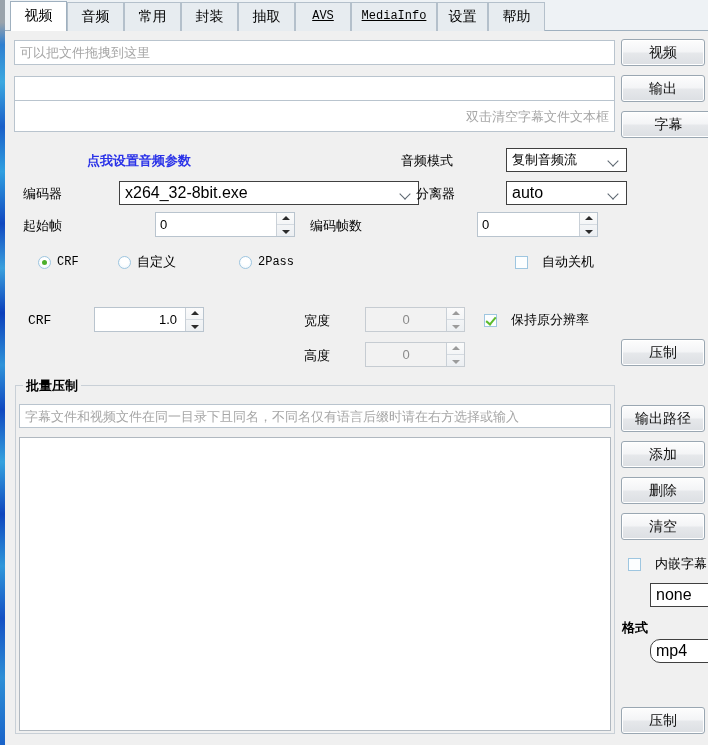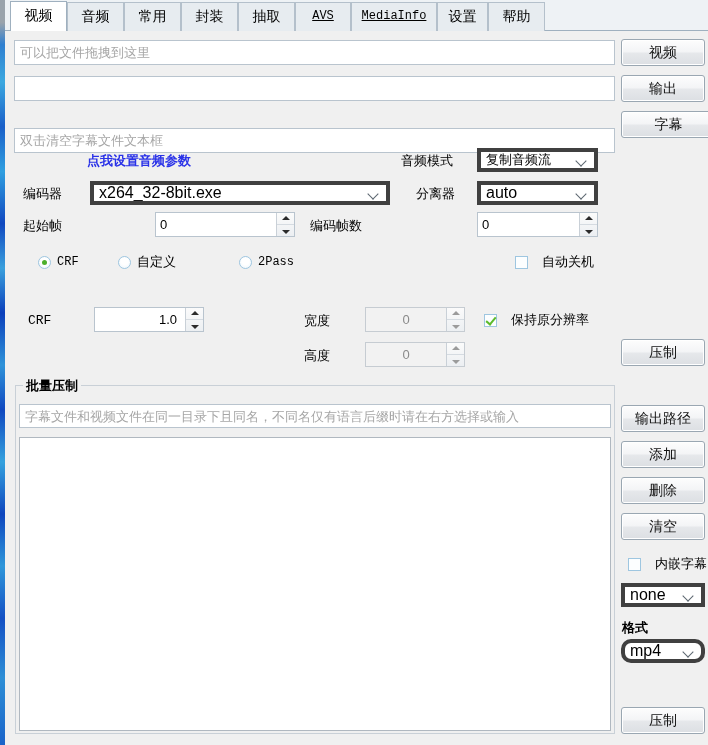--- a/index.html
+++ b/index.html
@@ -130,29 +130,30 @@
     line-height: 1;
     display: flex;
     align-items: center;
   }
 
   
   .combo {
     position: absolute;
     box-sizing: border-box;
     background: #fff;
-    border: 4px solid #404040;
+    border: 1px solid #404040;
     display: flex;
     align-items: center;
     font-size: 13px;
     padding: 0 5px;
     color: #000;
     overflow: hidden;
     white-space: nowrap;
     cursor: default;
+    margin-left: 29px;
   }
   .combo.mono { font-family: Liberation Sans, sans-serif; font-size: 16px; }
   .combo .cval { flex: 1; overflow: hidden; }
   .chev {
     width: 13px; height: 13px;
     flex: none;
     position: relative;
   }
   .chev::after {
     content: "";
@@ -319,21 +320,21 @@
   <div class="tbox" style="left:9px;top:40px;width:601px;height:25px;">
     <span class="ph">可以把文件拖拽到这里</span>
   </div>
   <div class="btn" style="left:616px;top:39px;width:84px;height:27px;">视频</div>
 
   <div class="tbox" style="left:9px;top:76px;width:601px;height:25px;">
     <span></span>
   </div>
   <div class="btn" style="left:616px;top:75px;width:84px;height:27px;">输出</div>
 
-  <div class="tbox" style="left:9px;top:128px;width:601px;height:25px;">
+  <div class="tbox" style="left:9px;top:100px;width:601px;height:32px;justify-content:flex-end;">
     <span class="ph">双击清空字幕文件文本框</span>
   </div>
   <div class="btn" style="left:616px;top:111px;width:95px;height:27px;">字幕</div>
 
   <div class="link" style="left:82px;top:152px;height:16px;">点我设置音频参数</div>
 
   <div class="lbl" style="left:396px;top:152px;height:16px;">音频模式</div>
   <div class="combo" style="left:472px;top:148px;width:121px;height:24px;">
     <span class="cval">复制音频流</span>
     <span class="chev"></span>

